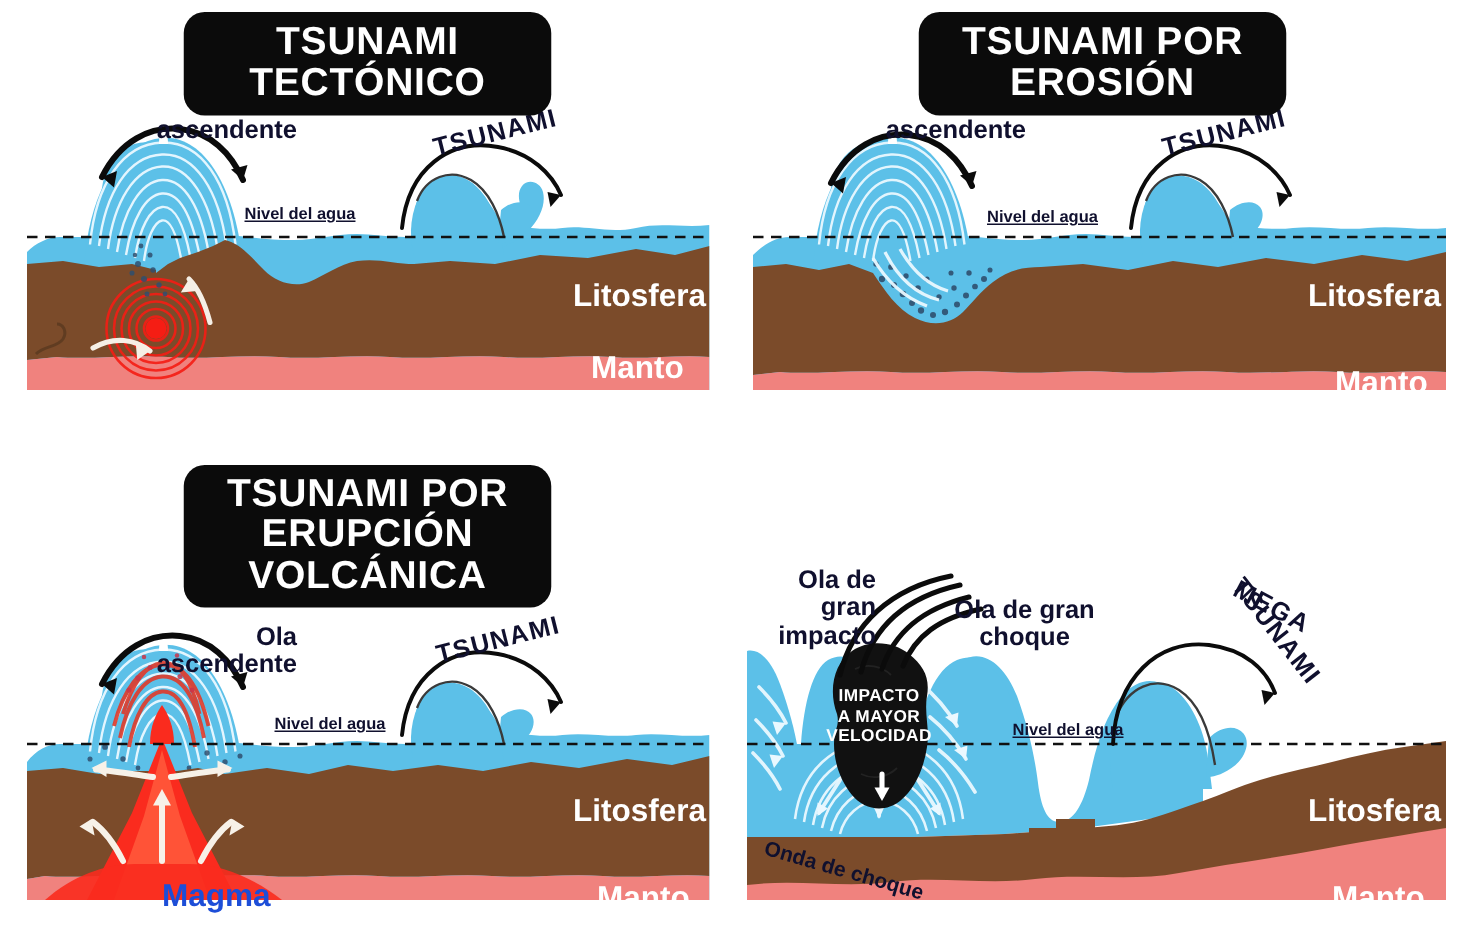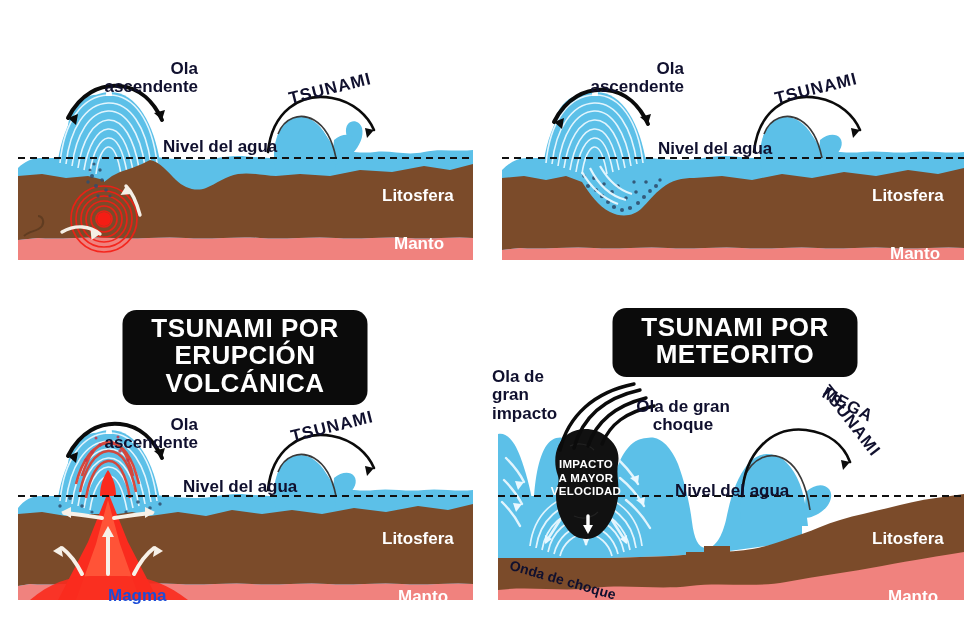--- a/index.html
+++ b/index.html
@@ -49,22 +49,22 @@
     line-height: 1.08;
     white-space: pre-line;
     z-index: 20;
     font-family: "Liberation Sans", sans-serif;
   }
   .lbl-dark { color: #10102e; }
   .lbl-white { color: #ffffff; font-weight: 700; }
   .lbl-magma { color: #1d4ed8; }
 
   .lbl-ola   { font-size: 17px; text-align: right; }
-  .lbl-nivel { font-size: 17px; }
-  .lbl-layer { font-size: 17px; text-align: center; }
+  .lbl-nivel { font-size: 11px; text-decoration: underline; }
+  .lbl-layer { font-size: 21px; text-align: center; }
   .lbl-tsunami { font-size: 17px; font-weight: 700; }
   .lbl-impacto-txt { font-size: 11.5px; color:#ffffff; text-align:center; letter-spacing:.3px; line-height:1.18; }
   .lbl-onda { font-size: 14px; color:#10102e; }
 </style>
 </head>
 <body>
 
 <div id="infographic">
 
   <div class="panel" id="panel-tectonic">
@@ -172,20 +172,21 @@
           <path d="M162,120 l-8,-7 l11,-3 Z" fill="#0b0b0b"></path>
         </g>
 
         <g>
           <path d="M268,152 C272,112 300,92 332,98 C354,102 368,116 374,130" stroke="#0b0b0b" stroke-width="2.6" fill="none" stroke-linecap="round"></path>
           <path d="M374,130 l-9,-2 l2,10 Z" fill="#0b0b0b"></path>
         </g>
       </svg>
     </div>
 
+    <div class="title-pill title-1line">TSUNAMI TECTÓNICO</div>
 
     <div class="lbl lbl-ola lbl-dark" style="left:78px; top:60px; width:120px;">Ola
 ascendente</div>
 
     <div class="lbl lbl-tsunami lbl-dark" style="left:288px; top:80px; transform:rotate(-14deg); letter-spacing:1px;">TSUNAMI</div>
 
     <div class="lbl lbl-nivel lbl-dark" style="left:163px; top:138px;">Nivel del agua</div>
 
     <div class="lbl lbl-layer lbl-white" style="left:382px; top:187px;">Litosfera</div>
 
@@ -278,20 +279,21 @@
           <path d="M64,122 l10,-4 l-2,11 Z" fill="#0b0b0b"></path>
           <path d="M158,124 l-8,-7 l11,-3 Z" fill="#0b0b0b"></path>
         </g>
         <g>
           <path d="M264,152 C268,112 296,92 328,98 C350,102 364,116 370,130" stroke="#0b0b0b" stroke-width="2.6" fill="none" stroke-linecap="round"></path>
           <path d="M370,130 l-9,-2 l2,10 Z" fill="#0b0b0b"></path>
         </g>
       </svg>
     </div>
 
+    <div class="title-pill title-1line">TSUNAMI POR EROSIÓN</div>
 
     <div class="lbl lbl-ola lbl-dark" style="left:74px; top:60px; width:120px;">Ola
 ascendente</div>
 
     <div class="lbl lbl-tsunami lbl-dark" style="left:284px; top:80px; transform:rotate(-14deg); letter-spacing:1px;">TSUNAMI</div>
 
     <div class="lbl lbl-nivel lbl-dark" style="left:168px; top:140px;">Nivel del agua</div>
 
     <div class="lbl lbl-layer lbl-white" style="left:382px; top:187px;">Litosfera</div>
 
@@ -531,23 +533,22 @@
           <path d="M112,144 C120,124 136,112 164,106"></path>
         </g>
 
         <g>
           <path d="M252,196 C254,152 282,126 316,130 C340,133 354,146 360,162" stroke="#0b0b0b" stroke-width="2.6" fill="none" stroke-linecap="round"></path>
           <path d="M360,162 l-9,-2 l2,10 Z" fill="#0b0b0b"></path>
         </g>
       </svg>
     </div>
 
-    <div class="title-pill title-1line">TSUNAMI POR METEORITO</div>
-
-    <div class="lbl lbl-ola lbl-dark" style="left:2px; top:68px; width:92px; text-align:left;">Ola de
+
+    <div class="lbl lbl-ola lbl-dark" style="left:2px; top:78px; width:92px; text-align:right;">Ola de
 gran
 impacto</div>
 
     <div class="lbl lbl-ola lbl-dark" style="left:128px; top:98px; width:130px; text-align:center;">Ola de gran
 choque</div>
 
     <div class="lbl lbl-impacto-txt" style="left:48px; top:158px; width:96px;">IMPACTO
 A MAYOR
 VELOCIDAD</div>
 

